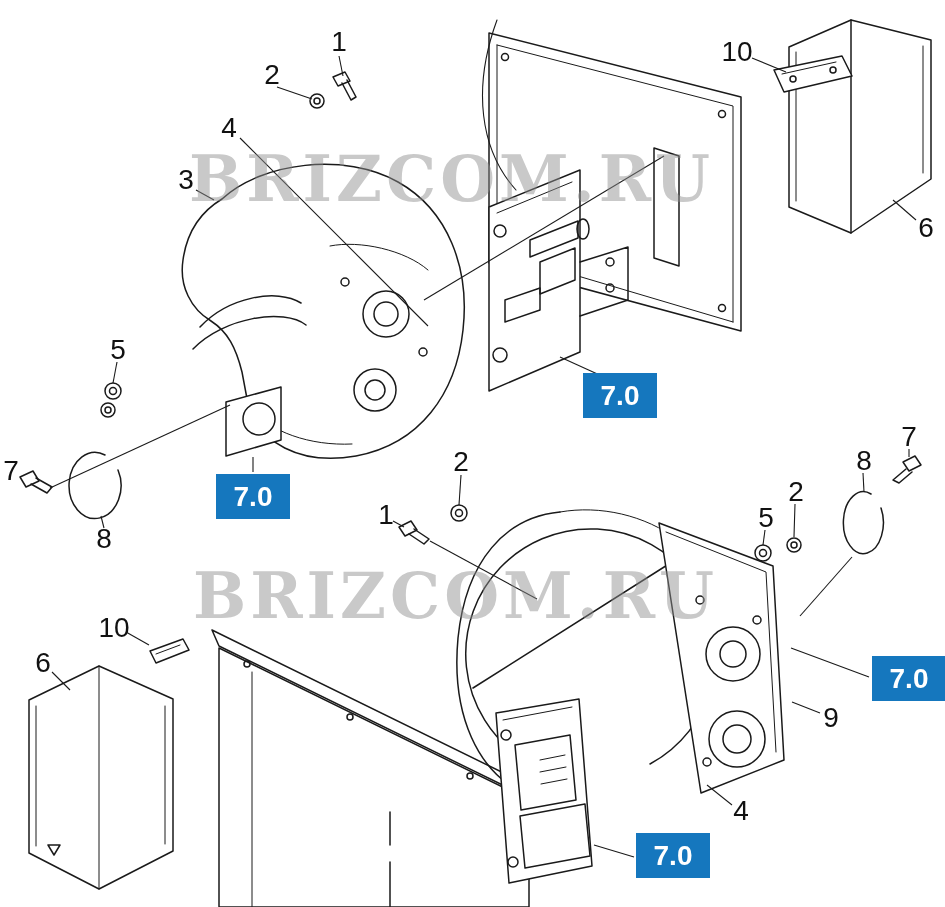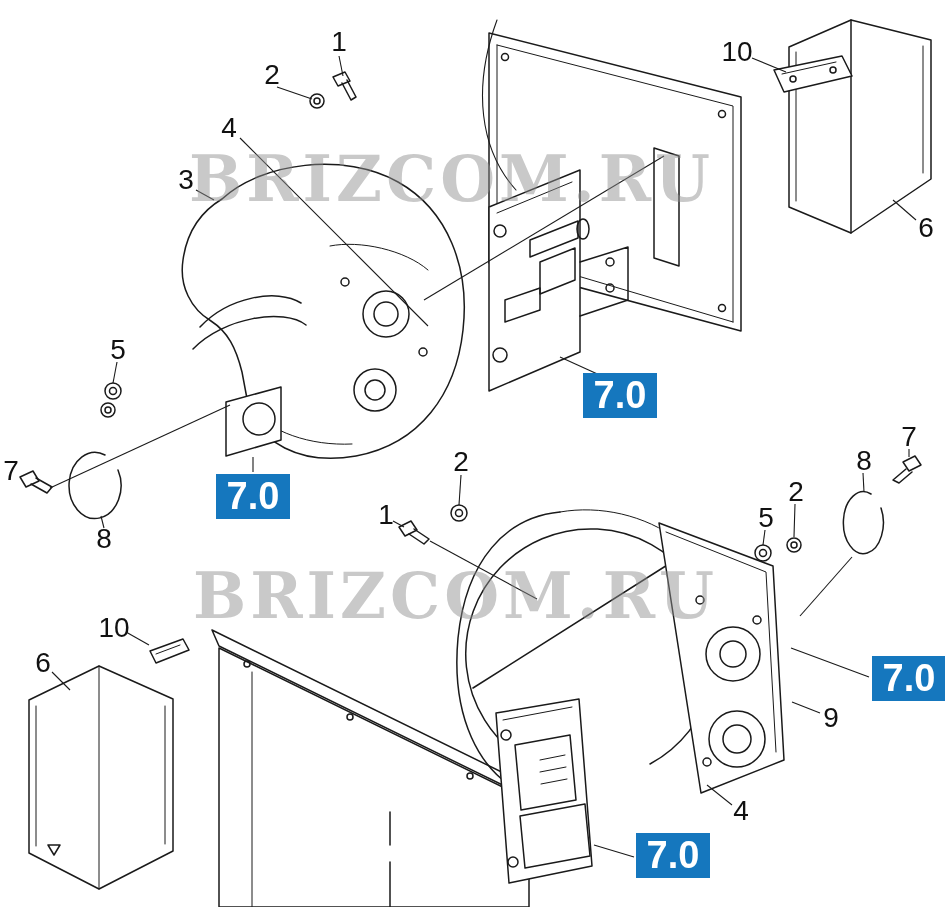--- a/index.html
+++ b/index.html
@@ -26,21 +26,21 @@
     font-weight:bold; font-size:63px; letter-spacing:4px;
     color:var(--wm,#909090); opacity:.48; white-space:nowrap;
     pointer-events:none;
     margin-top:40px;
   }
   .wm-top { left:189px; top:102px; }
   .wm-bottom { left:193px; top:519px; }
   .badge {
     position:absolute; width:74px; height:45px;
     background:var(--badge-bg,#1577be); color:var(--badge-text,#fff);
-    font-size:38px; font-weight:bold;
+    font-size:28px; font-weight:bold;
     display:flex; align-items:center; justify-content:center;
     font-family:"Liberation Sans", sans-serif;
     cursor:pointer;
   }
 </style>
 </head>
 <body>
 
 <div class="stage">
 

